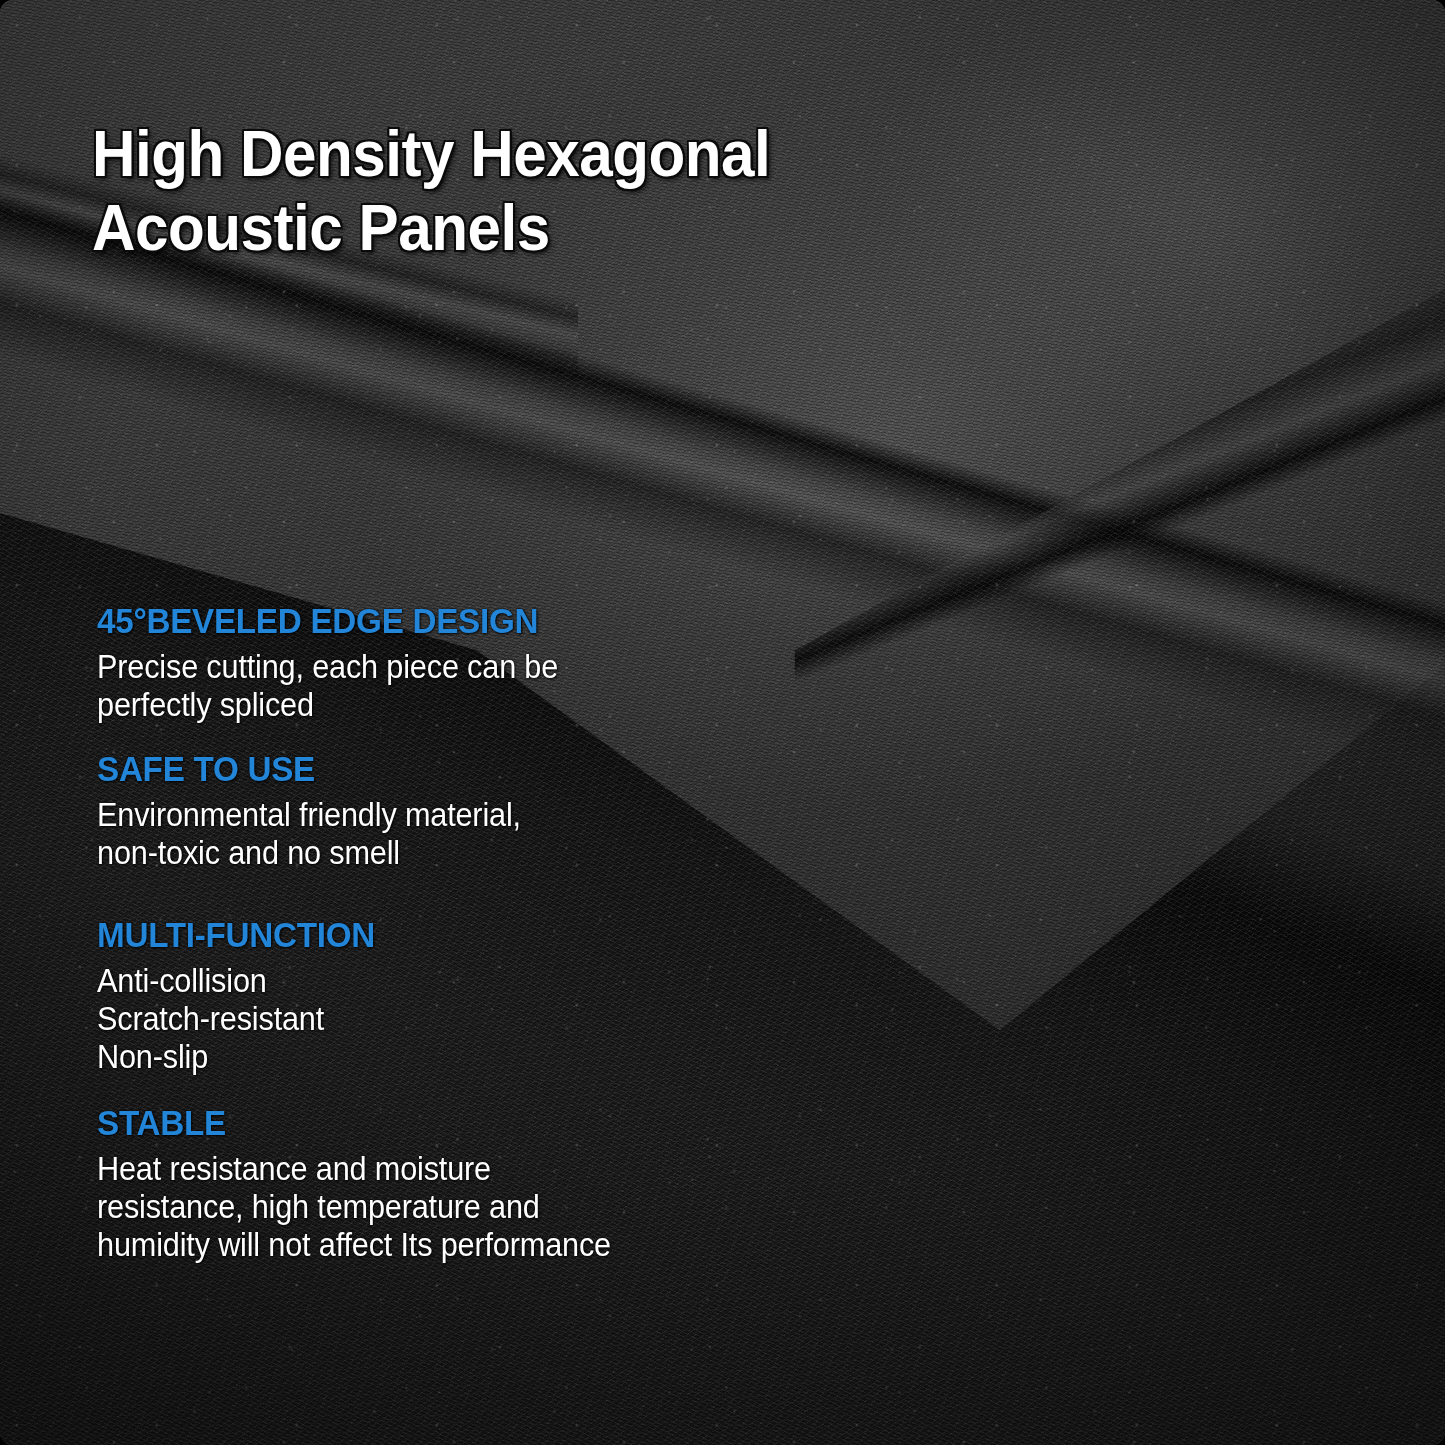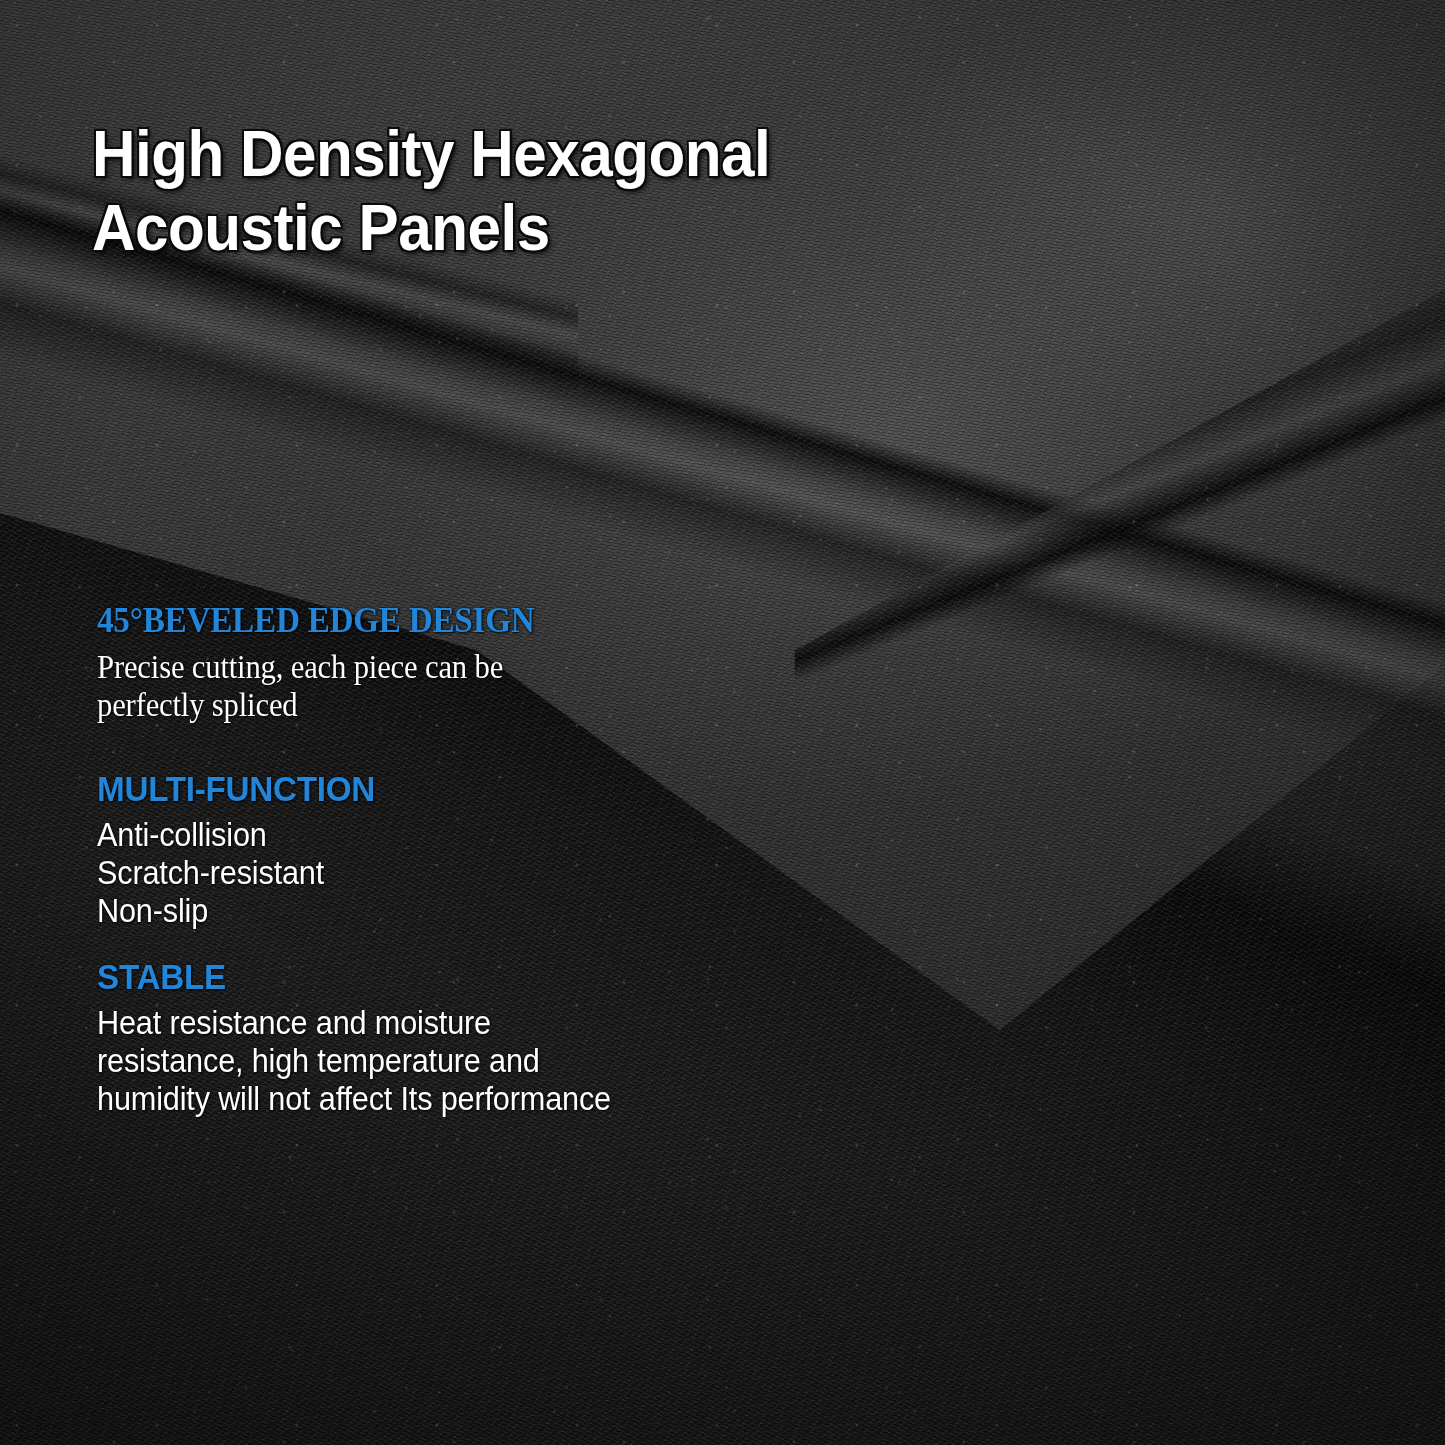--- a/index.html
+++ b/index.html
@@ -7,20 +7,21 @@
     padding: 0;
     background: #000;
   }
   #poster {
     position: relative;
     width: 1445px;
     height: 1445px;
     overflow: hidden;
     background: #2b2b2b;
     font-family: "Liberation Sans", sans-serif;
+    border-radius: 13px;
     -webkit-font-smoothing: antialiased;
   }
 
   
   .layer { position: absolute; inset: 0; }
 
   
   .bg-base {
     background:
       radial-gradient(ellipse 95% 60% at 58% 8%,  #434343 0%, #363636 40%, #2c2c2c 75%, #262626 100%);
@@ -172,21 +173,21 @@
     font-weight: 400;
     letter-spacing: -0.2px;
     transform: scaleX(0.93);
     transform-origin: left top;
     white-space: pre-line;
     text-shadow: 1px 1px 3px rgba(0,0,0,.9), 0 0 2px rgba(0,0,0,.75);
     margin: 0;
   }
 
   
-  .feature.f1 { margin-bottom: 44px; font-family: Liberation Serif, serif; }
+  .feature.f1 { margin-bottom: 24px; }
   .feature.f2 { margin-bottom: 42px; }
   .feature.f3 { }
 </style>
 </head>
 <body>
 
 <div id="poster">
 
   <div class="layer bg-base"></div>
   <div class="layer panel-lower"></div>
@@ -206,20 +207,25 @@
 Acoustic Panels</h1>
 
   <div id="features" class="txt">
 
     <div class="feature f1">
       <div class="f-head">45°BEVELED EDGE DESIGN</div>
       <div class="f-body">Precise cutting, each piece can be
 perfectly spliced</div>
     </div>
 
+    <div class="feature f2">
+      <div class="f-head">SAFE TO USE</div>
+      <div class="f-body">Environmental friendly material,
+non-toxic and no smell</div>
+    </div>
 
     <div class="feature f3">
       <div class="f-head">MULTI-FUNCTION</div>
       <div class="f-body">Anti-collision
 Scratch-resistant
 Non-slip</div>
     </div>
 
     <div class="feature f4">
       <div class="f-head">STABLE</div>

